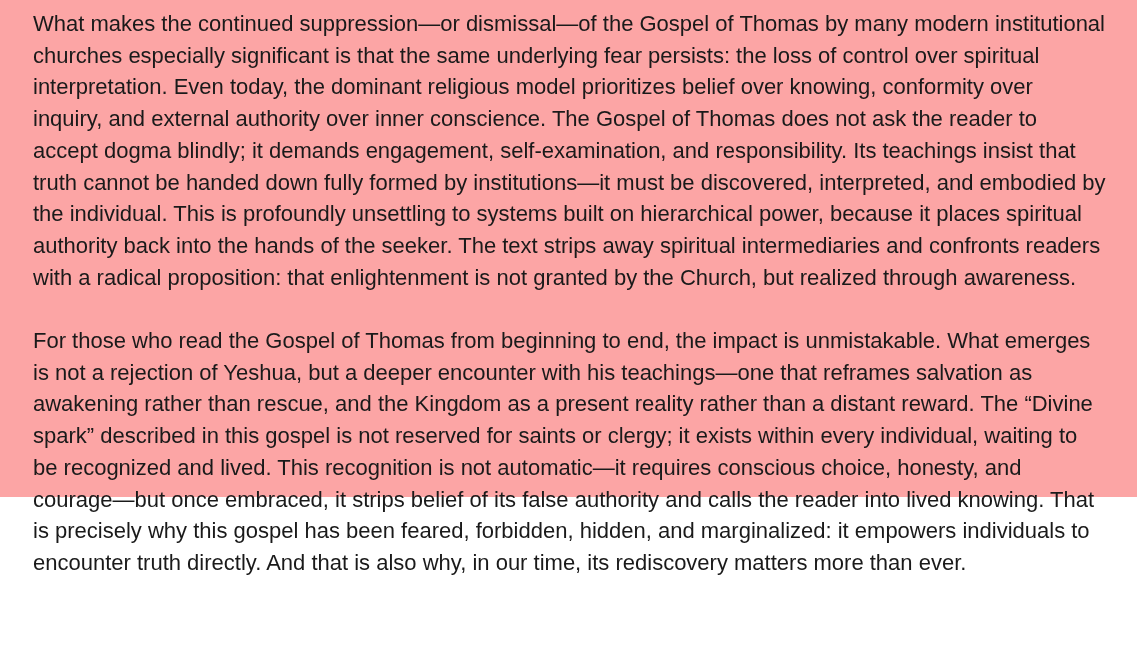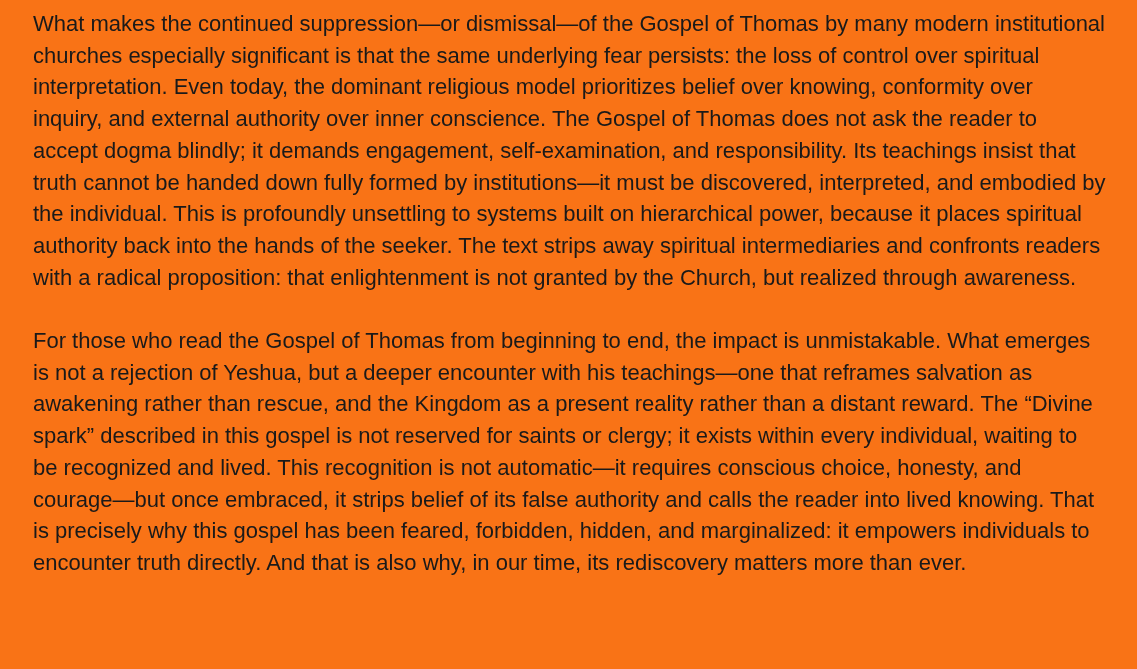--- a/index.html
+++ b/index.html
@@ -9,23 +9,23 @@
     }
     body {
       width: 1137px;
       height: 669px;
       overflow: hidden;
       font-family: "Liberation Sans", "DejaVu Sans", sans-serif;
     }
     .page {
       box-sizing: border-box;
       width: 1137px;
-      height: 669px;
+      height: 497px;
       padding: 8px 30px 16px 33px;
-      background: #f97316;
+      background: #fca5a5;
     }
     .para {
       margin: 0 0 31.7px 0;
       font-size: 22px;
       line-height: 31.7px;
       color: #1a1a1a;
       letter-spacing: 0;
       text-align: left;
     }
     .para:last-child {

